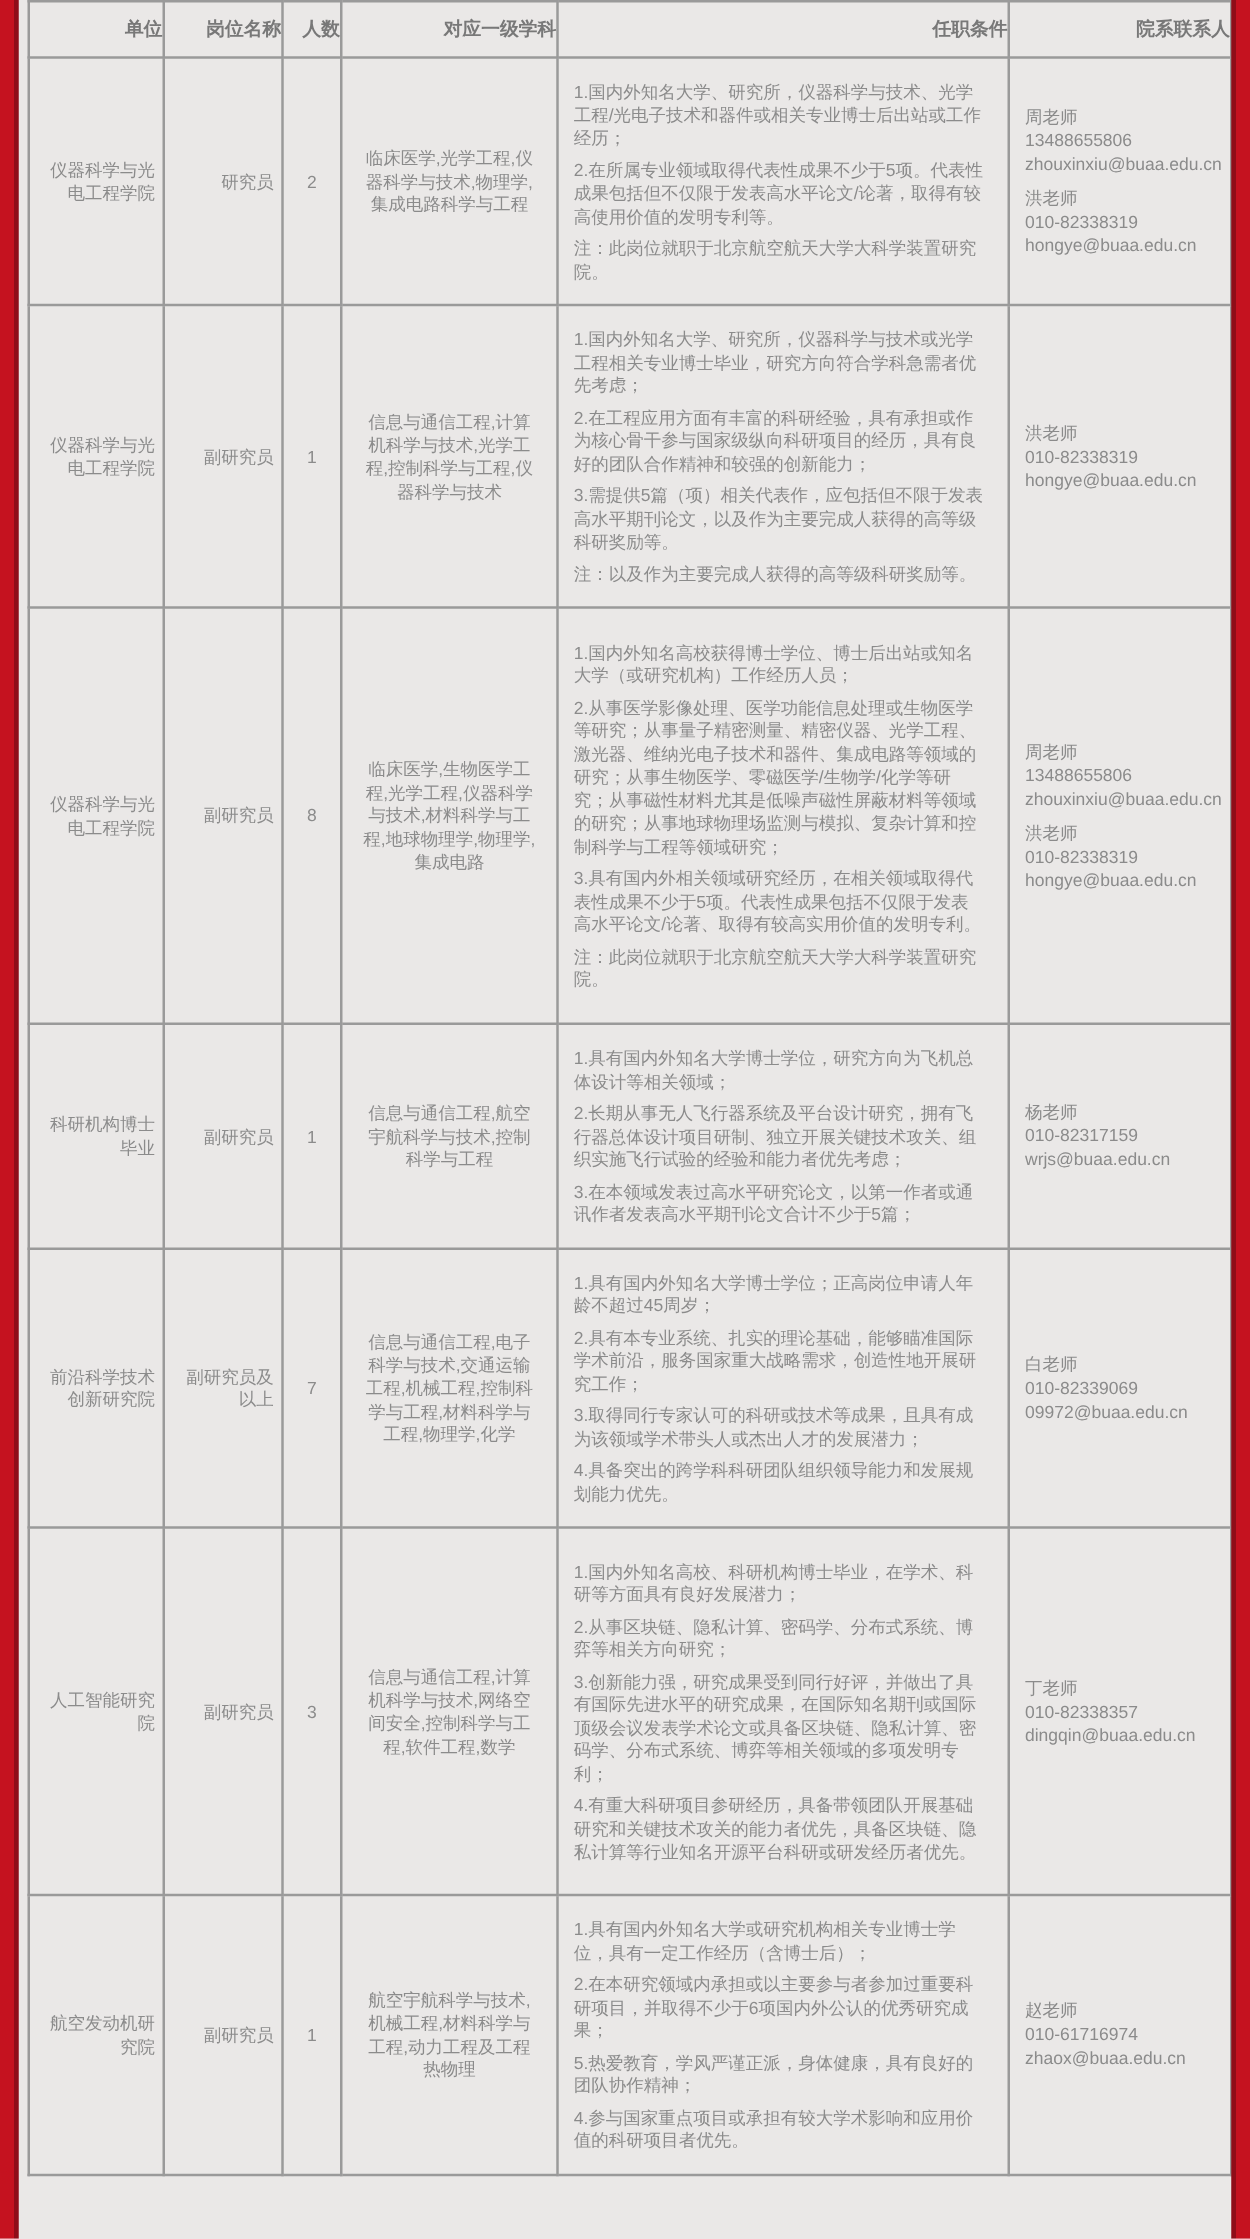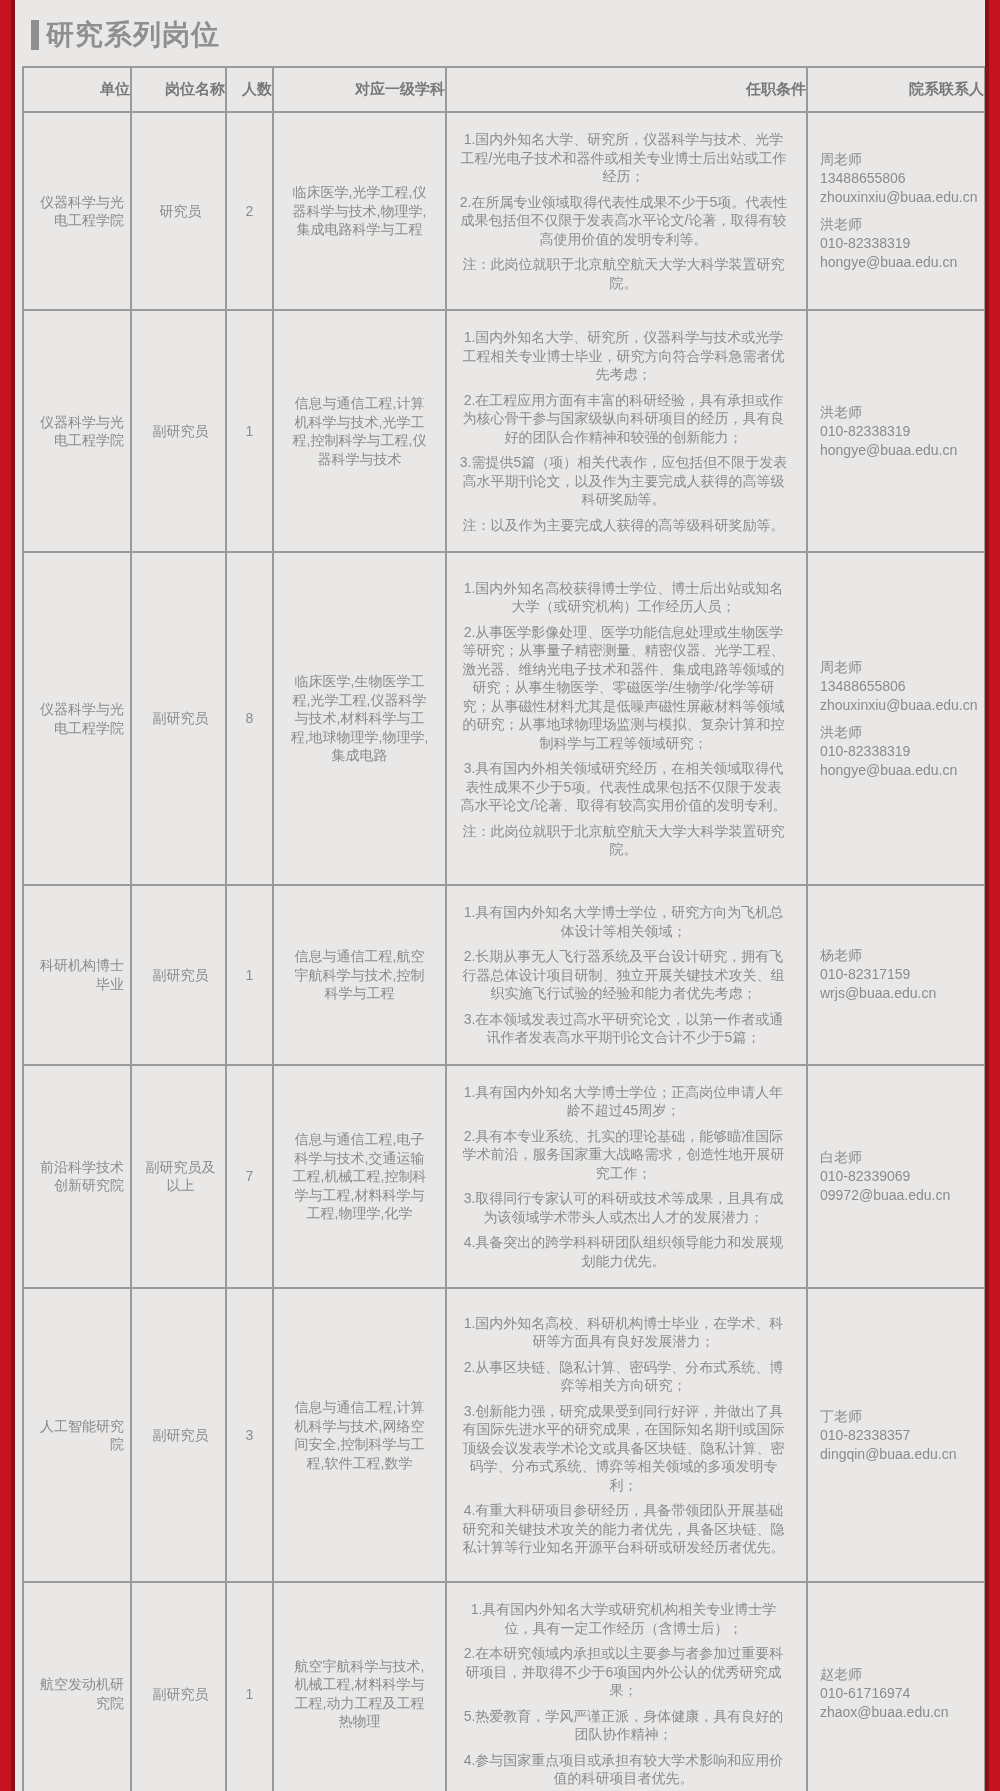--- a/index.html
+++ b/index.html
@@ -36,47 +36,43 @@
   col.w-count { width: 47px; }
   col.w-disc  { width: 173px; }
   col.w-req   { width: 361px; }
   col.w-cont  { width: 178px; }
 
   thead tr { height: 45px; }
   th { font-size: 15px; font-weight: bold; color: #787878; text-align: right; }
 
   td { font-size: 14px; line-height: 18.5px; color: #8b8b8b; }
   .c-unit  { text-align: right; padding: 8px 6px; }
-  .c-pos   { text-align: center; padding: 8px 6px 8px 10px; }
+  .c-pos   { text-align: right; padding: 8px 6px 8px 10px; }
   .c-count { text-align: center; }
   .c-disc  { text-align: center; padding: 8px 16px; }
-  .c-req   { text-align: center; padding: 10px 18px 10px 12px; border-radius: 32px; }
+  .c-req   { text-align: left; padding: 10px 18px 10px 12px; border-radius: 32px; }
   .c-req p { margin: 7px 0; }
   .c-cont  { text-align: left; padding: 10px 6px 10px 12px; }
   .c-cont p { white-space: pre-line; margin: 8px 0; line-height: 19px; }
 
   tbody tr:nth-child(1) { height: 180px; }
   tbody tr:nth-child(2) { height: 238px; }
   tbody tr:nth-child(3) { height: 333px; }
   tbody tr:nth-child(4) { height: 163px; }
   tbody tr:nth-child(5) { height: 222px; }
   tbody tr:nth-child(6) { height: 294px; }
   tbody tr:nth-child(7) { height: 220px; }
 </style>
 </head>
 <body>
 
 <div class="edge left"></div>
 <div class="edge right"></div>
 
 <div class="content">
-  <div class="title-row">
-    <span class="title-bar"></span>
-    <h1 class="title">研究系列岗位</h1>
-  </div>
 
   <table>
     <colgroup>
       <col class="w-unit">
         <col class="w-pos">
         <col class="w-count">
       <col class="w-disc">
         <col class="w-req">
         <col class="w-cont">
     </colgroup>

